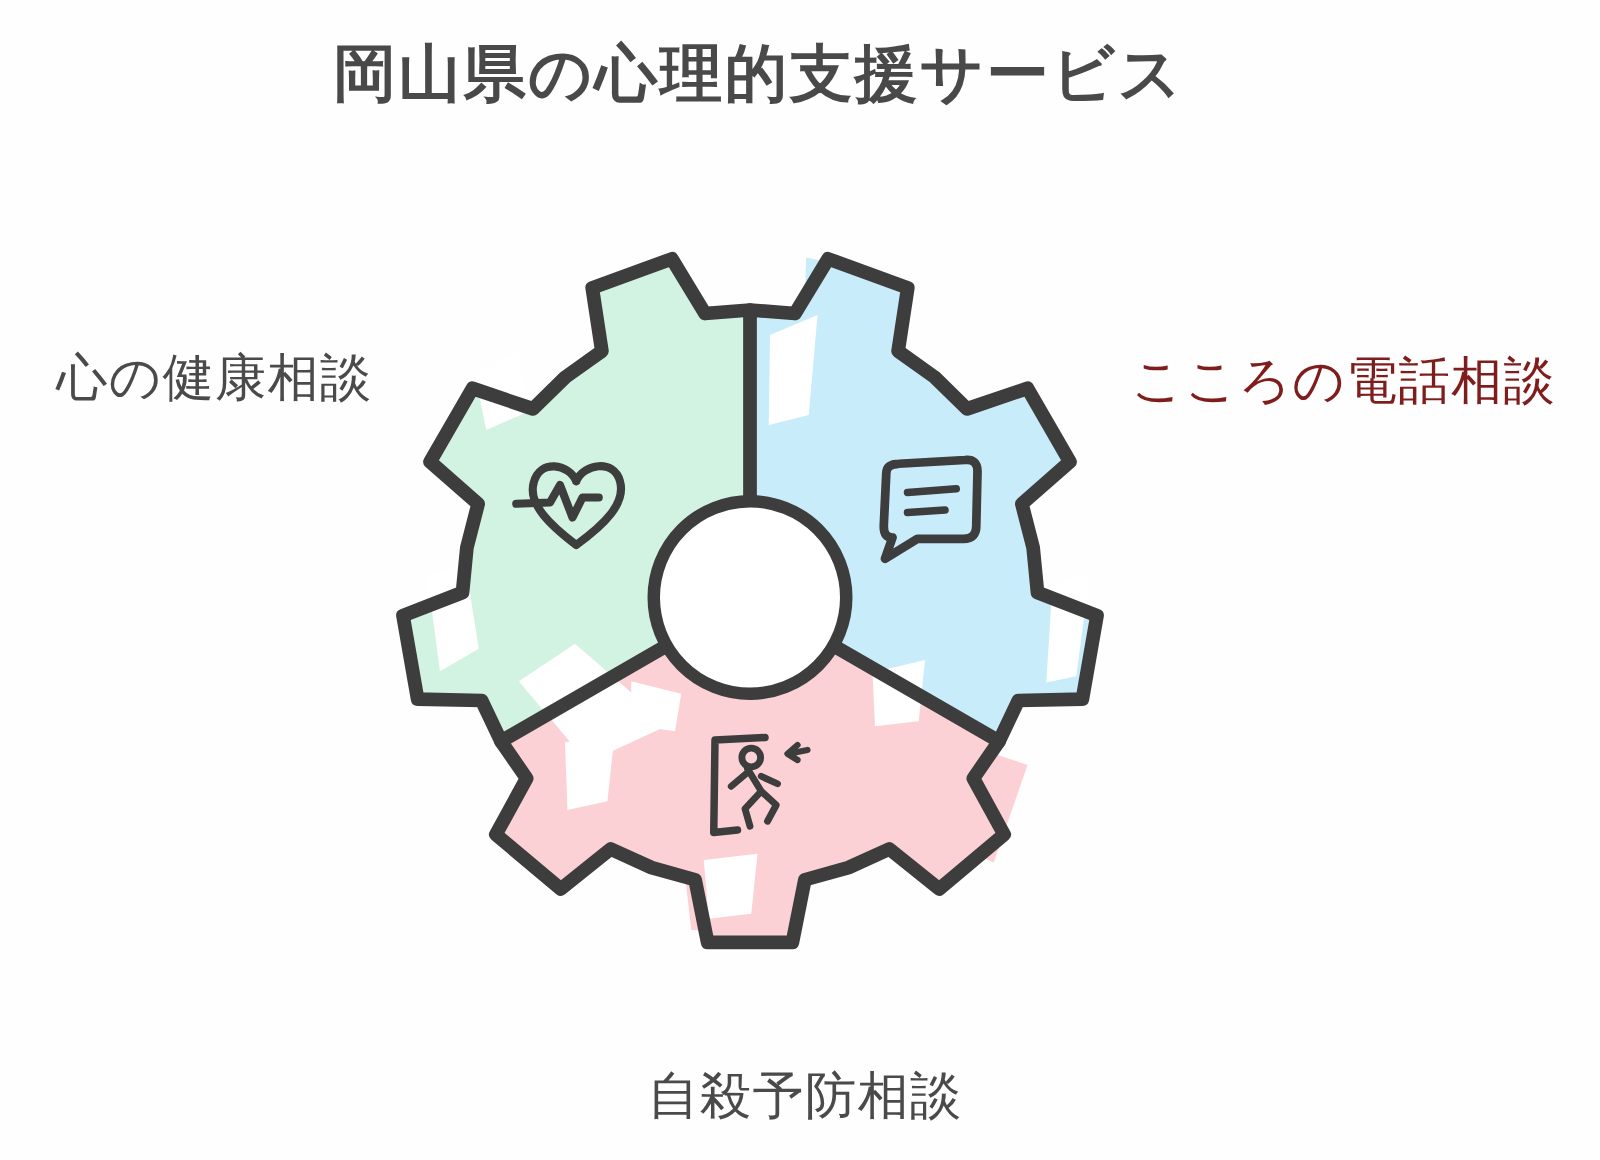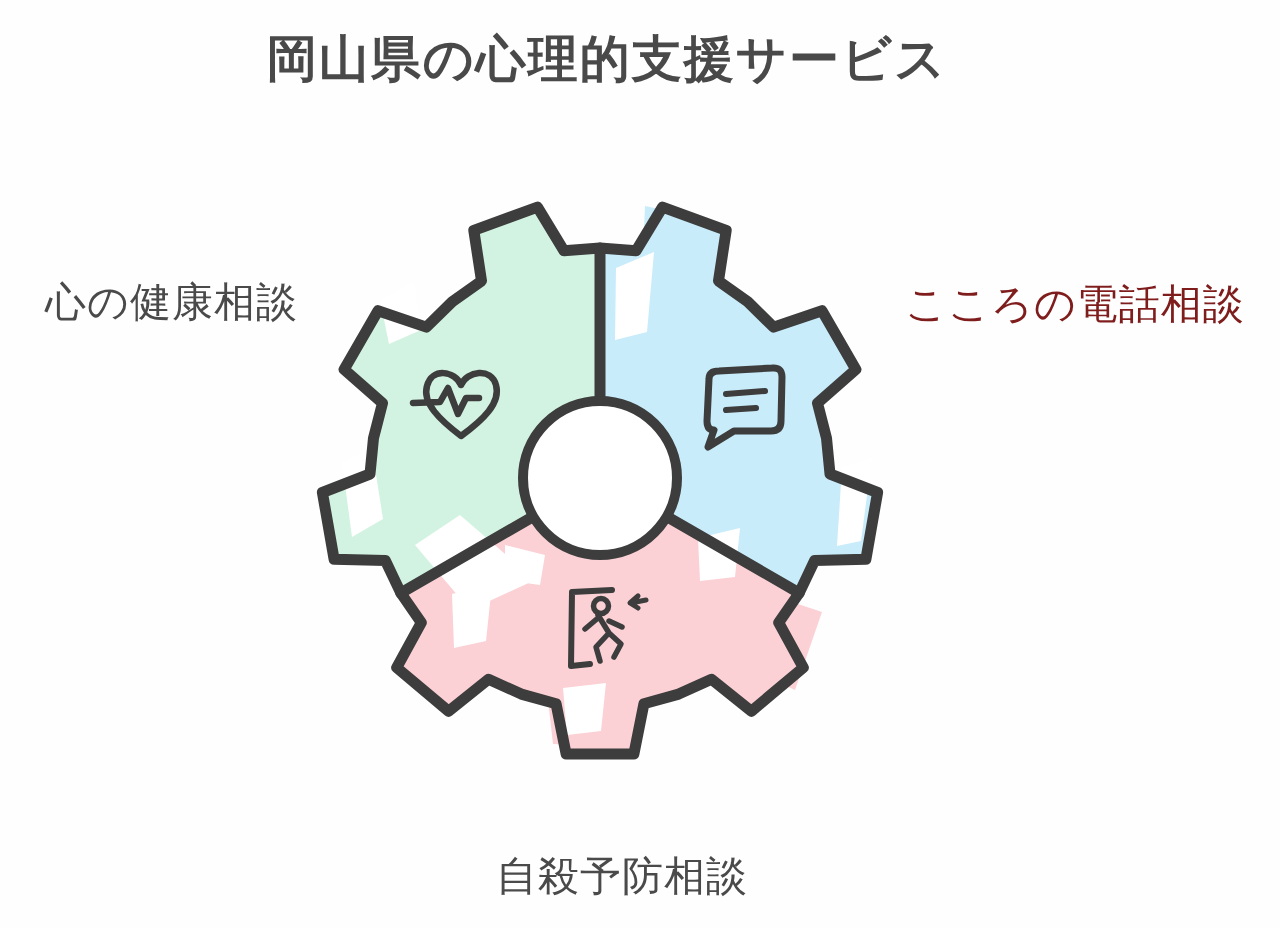--- a/index.html
+++ b/index.html
@@ -13,21 +13,21 @@
     position:absolute;top:34px;left:607px;transform:translateX(-50%);
     margin:0;font-size:50px;font-weight:700;letter-spacing:2px;
     line-height:1;white-space:nowrap;
   }
   .label{
     position:absolute;font-size:41px;font-weight:400;letter-spacing:1px;
     line-height:1;white-space:nowrap;
   }
   .label-left{left:45px;top:282px;font-family:Liberation Serif, serif;}
   .label-right{left:905px;top:284px;}
-  .label-bottom{left:622px;top:856px;transform:translateX(-50%);}
+  .label-bottom{left:644px;top:856px;transform:translateX(-50%);}
   svg.diagram{position:absolute;left:0;top:0;}
   .icon-stroke{fill:none;stroke-linecap:round;stroke-linejoin:round;}
 </style>
 </head>
 <body style="background: rgb(254, 254, 254);">
 
 <div class="stage">
 
   <h1 class="title" style="color: rgb(73, 73, 73);">岡山県の心理的支援サービス</h1>
 

